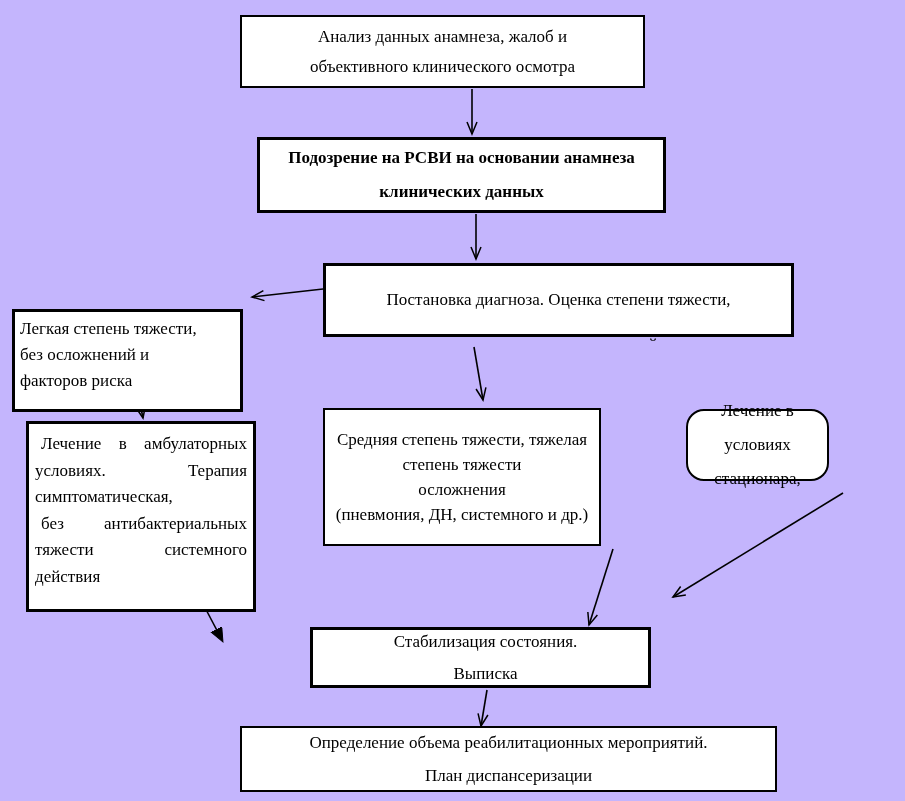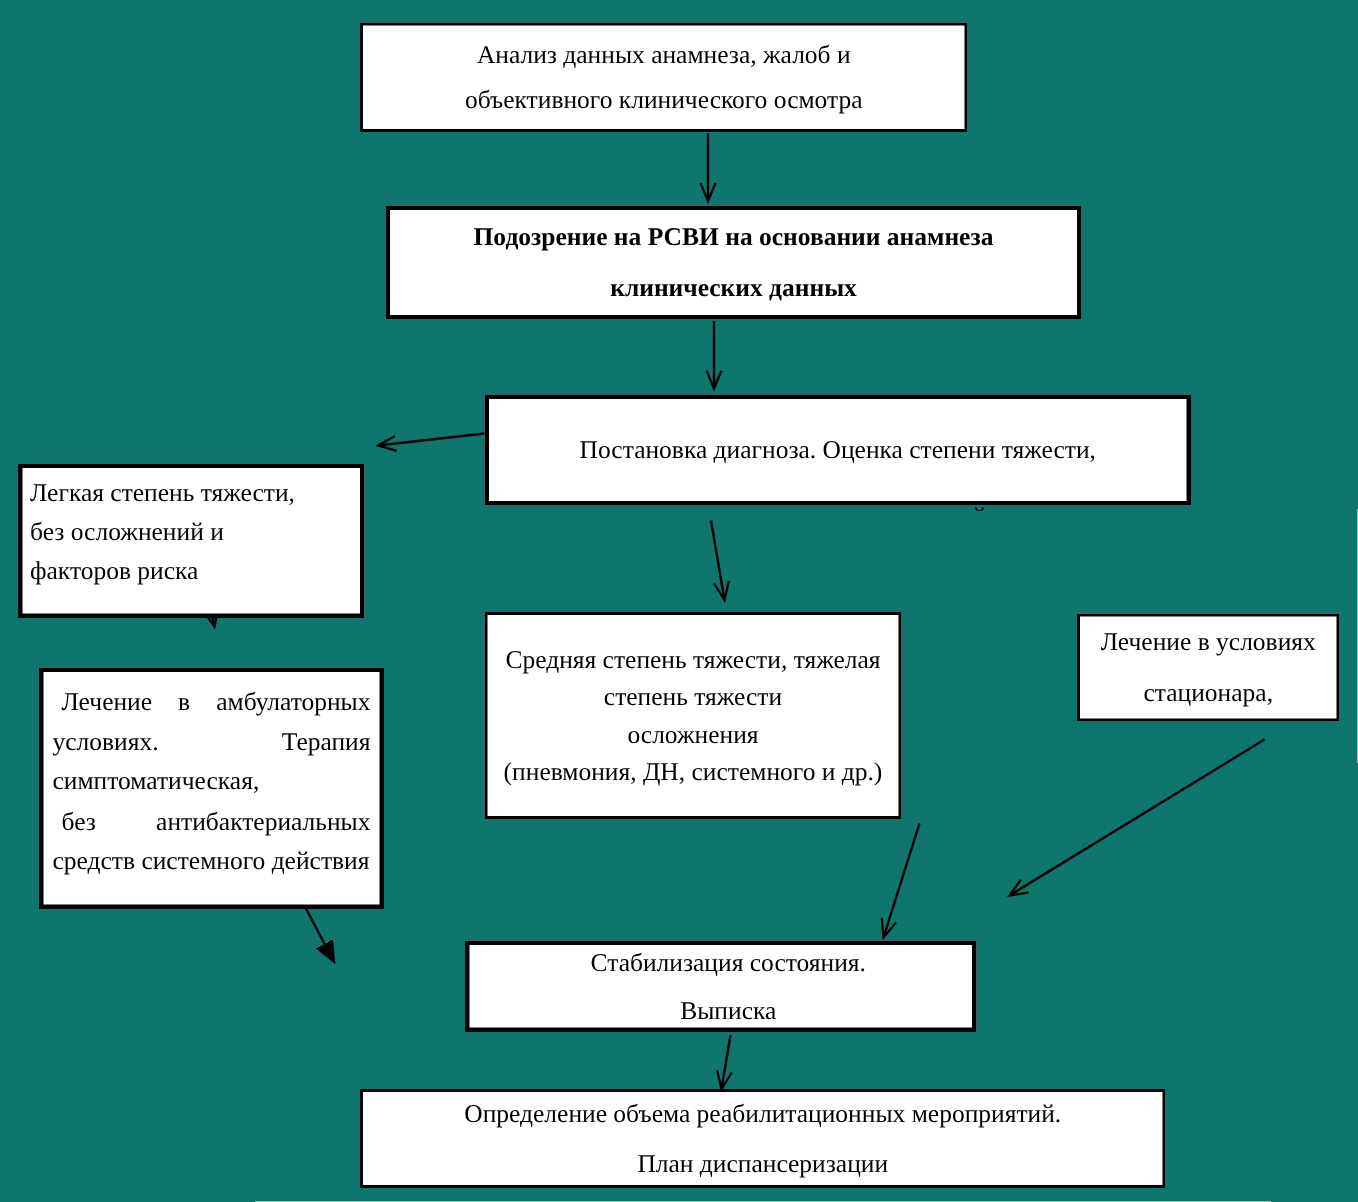--- a/index.html
+++ b/index.html
@@ -1,49 +1,49 @@
 <!DOCTYPE html>
 <html><head>
 <meta charset="utf-8">
 <style>
   html, body { margin: 0; padding: 0; background: #ffffff; }
   .page {
     position: relative;
     width: 905px;
     height: 801px;
-    background: #0f766e;
+    background: #c4b5fd;
     font-family: "Liberation Serif", serif;
     color: #000000;
     overflow: hidden;
   }
   .box {
     position: absolute;
     box-sizing: border-box;
     background: #ffffff;
     border: 2px solid #000000;
     font-size: 17px;
     display: flex;
     flex-direction: column;
     justify-content: center;
     align-items: center;
     text-align: center;
   }
   .box.thick { border-width: 3px; }
   .box.bold  { font-weight: bold; }
 
   #box-analysis      { left: 240px; top: 15px;  width: 405px; height: 73px;  line-height: 30px; }
-  #box-suspicion     { left: 257px; top: 137px; width: 464px; height: 76px;  line-height: 34px; }
+  #box-suspicion     { left: 257px; top: 137px; width: 409px; height: 76px;  line-height: 34px; }
   #box-lab           { left: 323px; top: 263px; width: 471px; height: 74px;  line-height: 36px; }
   #box-mild          { left: 12px;  top: 265px; width: 231px; height: 103px; line-height: 26px;
                        align-items: flex-start; text-align: left; padding: 4px 5px; justify-content: flex-start; margin-top: 44px; }
-  #box-outpatient    { left: 26px;  top: 445px; width: 230px; height: 161px; line-height: 26.5px;
+  #box-outpatient    { left: 26px;  top: 421px; width: 230px; height: 191px; line-height: 26.5px;
                        display: block; text-align: justify; padding: 7px 6px 0 6px; }
   #box-outpatient p  { margin: 0; text-indent: 6px; }
   #box-moderate      { left: 323px; top: 408px; width: 278px; height: 138px; line-height: 25px; }
-  #box-inpatient     { left: 718px; top: 409px; width: 175px; height: 72px;  line-height: 34px; }
+  #box-inpatient     { left: 686px; top: 409px; width: 143px; height: 72px;  line-height: 34px; border-radius: 18px; }
   #box-stabilization { left: 310px; top: 627px; width: 341px; height: 61px;  line-height: 32px; padding-left: 10px; }
   #box-rehab         { left: 240px; top: 726px; width: 537px; height: 66px;  line-height: 33px; }
 
   .clipped-remnant {
     position: absolute;
     left: 644px; top: 336px;
     width: 18px; height: 6px;
     overflow: hidden;
     font-size: 17px;
     line-height: 17px;
@@ -98,21 +98,21 @@
   <div class="clipped-remnant">й</div>
 
   <div class="box thick" id="box-mild">
     <div>Легкая степень тяжести,</div>
     <div>без осложнений и</div>
     <div>факторов риска</div>
   </div>
 
   <div class="box thick" id="box-outpatient">
     <p>Лечение в амбулаторных условиях. Терапия симптоматическая,</p>
-    <p>без антибактериальных средств системного действия</p>
+    <p>без антибактериальных тяжести системного действия</p>
   </div>
 
   <div class="box" id="box-moderate">
     <div>Средняя степень тяжести, тяжелая</div>
     <div>степень тяжести</div>
     <div>осложнения</div>
     <div>(пневмония, ДН, системного и др.)</div>
   </div>
 
   <div class="box" id="box-inpatient">

